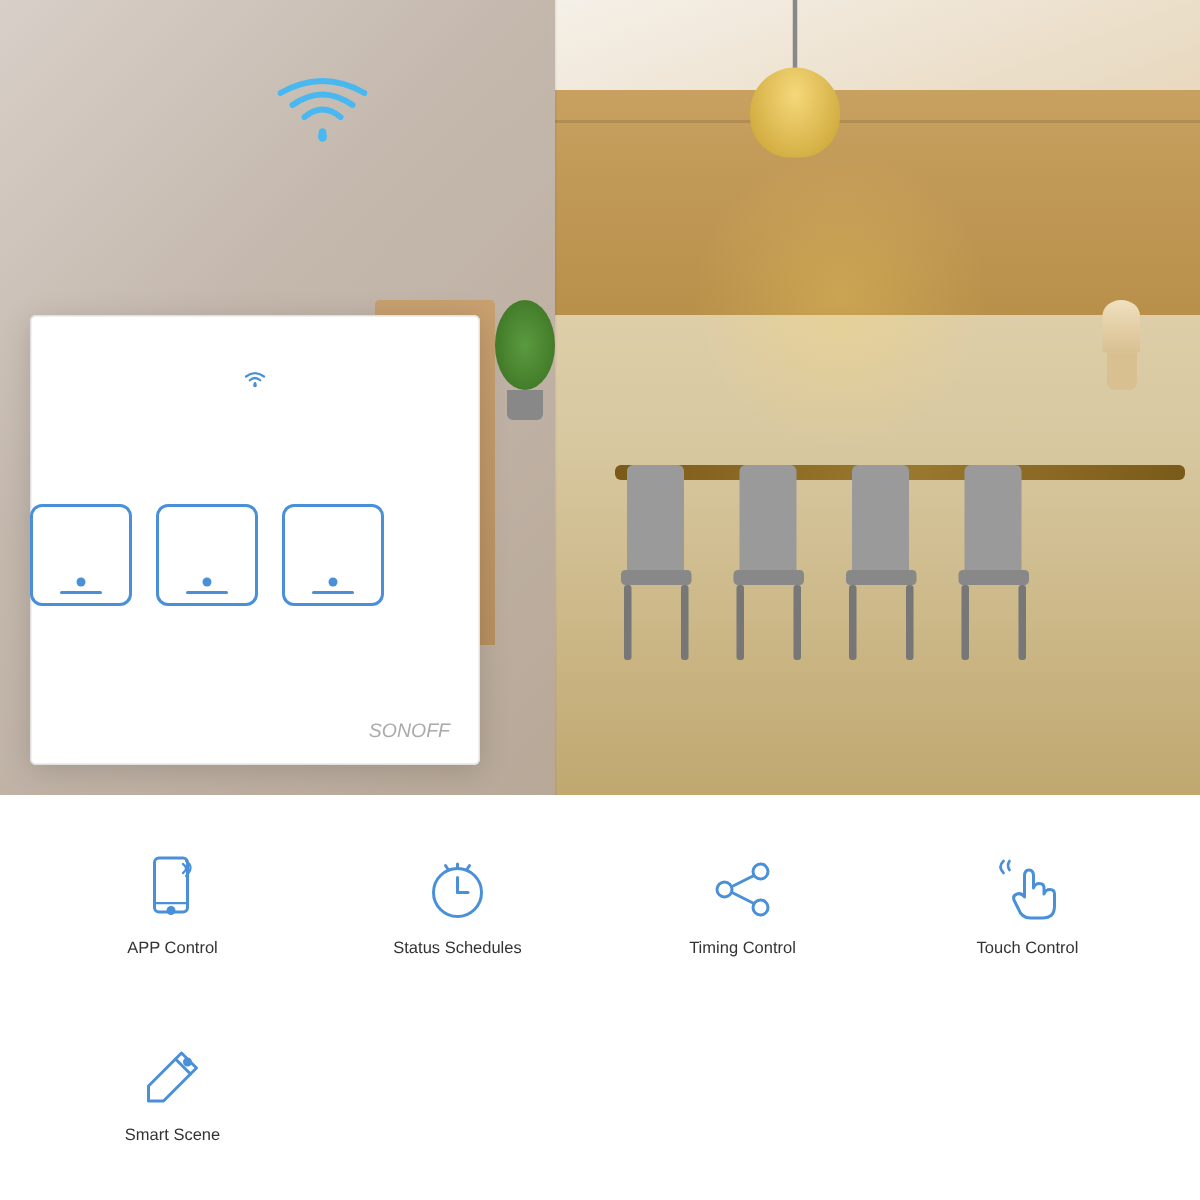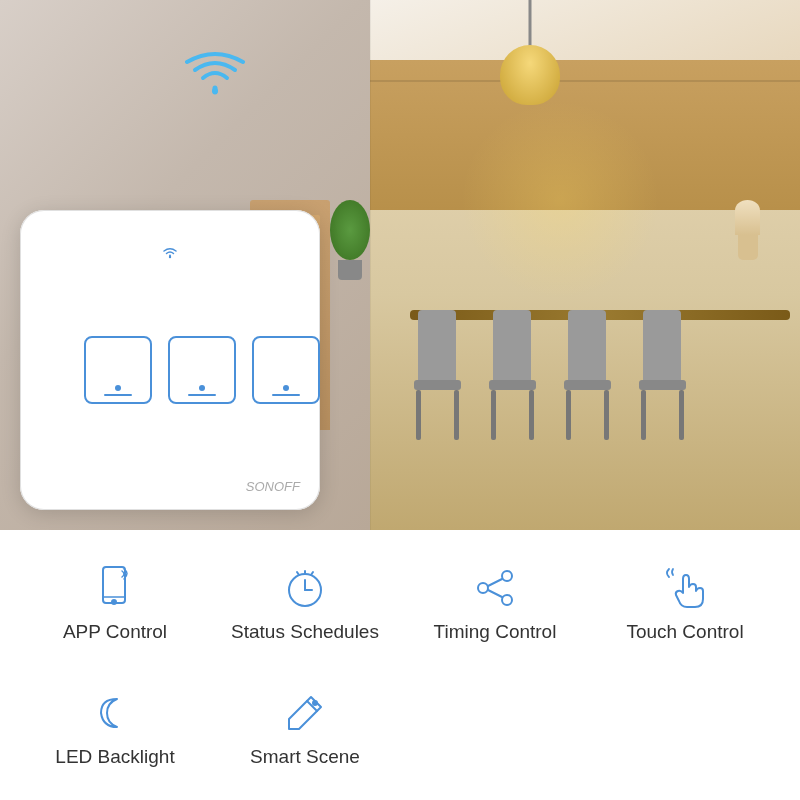--- a/index.html
+++ b/index.html
@@ -95,25 +95,25 @@
     }
 
     
     .switch-panel {
       position: absolute;
       bottom: 20px;
       left: 20px;
       width: 300px;
       height: 300px;
       background: #fff;
-      border-radius: 24px;
+      border-radius: 4px;
       box-shadow: 0 4px 20px rgba(0,0,0,0.15), inset 0 0 0 1px #e0e0e0;
       display: flex;
       flex-direction: column;
-      align-items: flex-end;
+      align-items: flex-start;
       justify-content: center;
     }
 
     .wifi-icon-panel {
       position: absolute;
       top: 35px;
       left: 50%;
       transform: translateX(-50%);
       color: #4a90d9;
       font-size: 14px;
@@ -202,21 +202,21 @@
 
     .feature-icon svg {
       fill: none;
       stroke: #4a90d9;
       stroke-width: 2;
       stroke-linecap: round;
       stroke-linejoin: round;
     }
 
     .feature-label {
-      font-size: 19px;
+      font-size: 11px;
       color: #333;
       text-align: center;
       font-weight: 400;
     }
 
     
     .door {
       position: absolute;
       right: 40px;
       bottom: 100px;
@@ -427,34 +427,25 @@
 
         <path d="M20 28 L20 14 Q20 10 23 10 Q26 10 26 14 L26 22 Q27 19 30 19 Q33 19 33 22 L33 26 Q34 23 37 23 Q40 23 40 26 L40 34 Q40 42 32 42 L24 42 Q18 42 16 36 L13 30 Q12 27 15 26 Q18 25 20 28Z" stroke="#4a90d9" stroke-width="2" fill="none" stroke-linejoin="round"></path>
 
         <path d="M10 10 Q8 7 10 4" stroke="#4a90d9" stroke-width="1.8" fill="none" stroke-linecap="round"></path>
         <path d="M6 12 Q2 8 6 4" stroke="#4a90d9" stroke-width="1.8" fill="none" stroke-linecap="round"></path>
       </svg>
     </div>
     <span class="feature-label">Touch Control</span>
   </div>
 
+
   <div class="feature-item">
     <div class="feature-icon">
       <svg width="44" height="44" viewBox="0 0 44 44">
 
-        <path d="M24 8 Q14 12 14 22 Q14 32 24 36 Q10 36 8 22 Q8 8 24 8Z" stroke="#4a90d9" stroke-width="2" fill="none" stroke-linejoin="round"></path>
-      </svg>
-    </div>
-    <span class="feature-label">LED Backlight</span>
-  </div>
-
-  <div class="feature-item">
-    <div class="feature-icon">
-      <svg width="44" height="44" viewBox="0 0 44 44">
-
         <path d="M28 6 L38 16 L16 38 L6 38 L6 28 Z" stroke="#4a90d9" stroke-width="2" fill="none" stroke-linejoin="round"></path>
         <line x1="24" y1="10" x2="34" y2="20" stroke="#4a90d9" stroke-width="2"></line>
         <circle cx="32" cy="12" r="2" fill="#4a90d9"></circle>
       </svg>
     </div>
     <span class="feature-label">Smart Scene</span>
   </div>
 
 </div>
 

